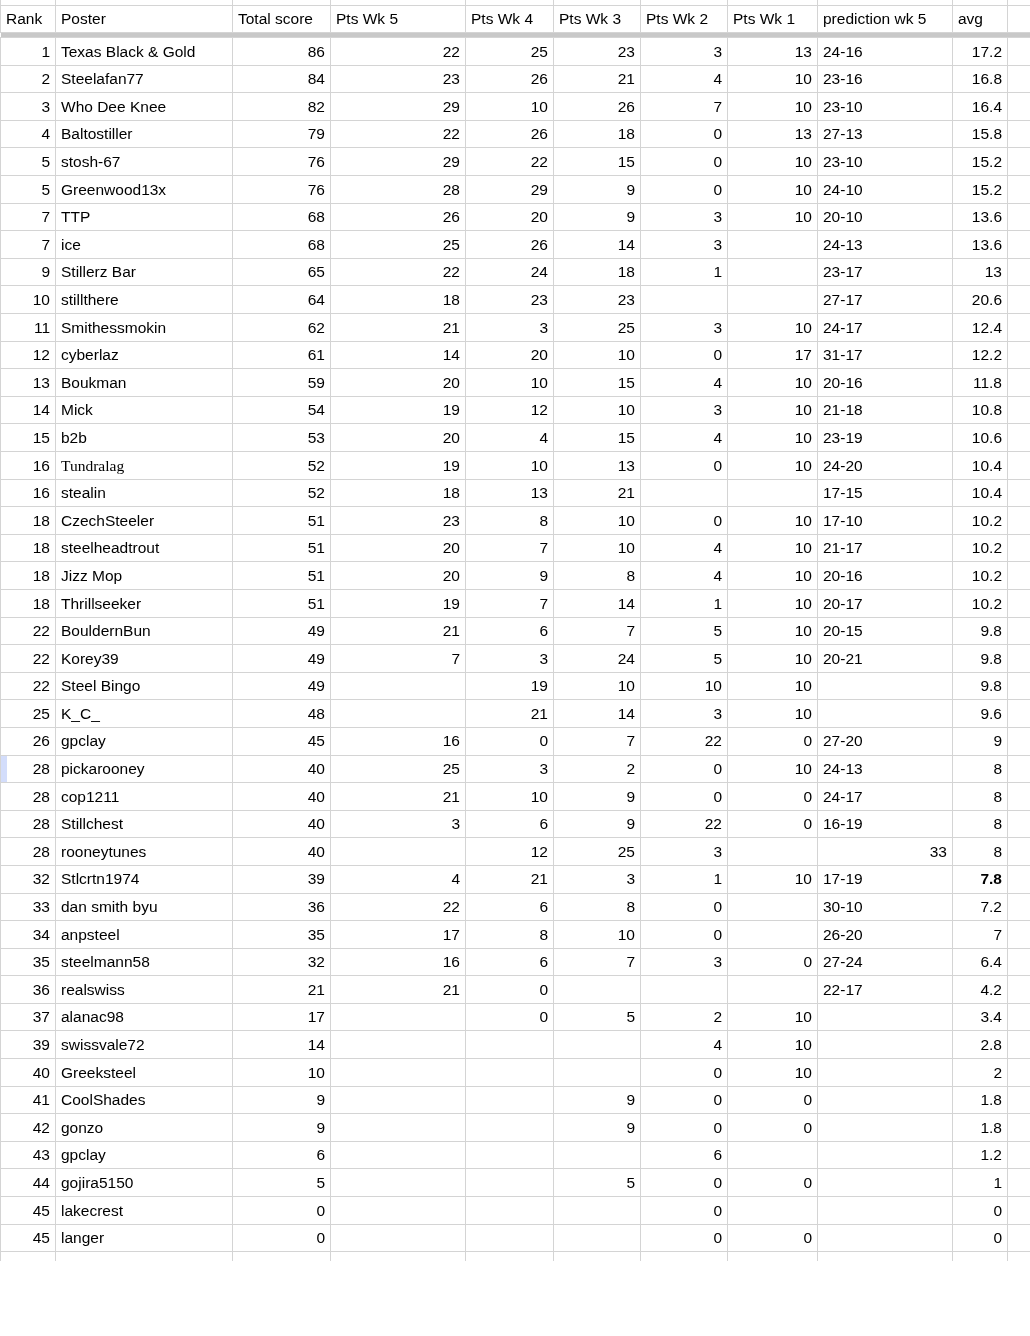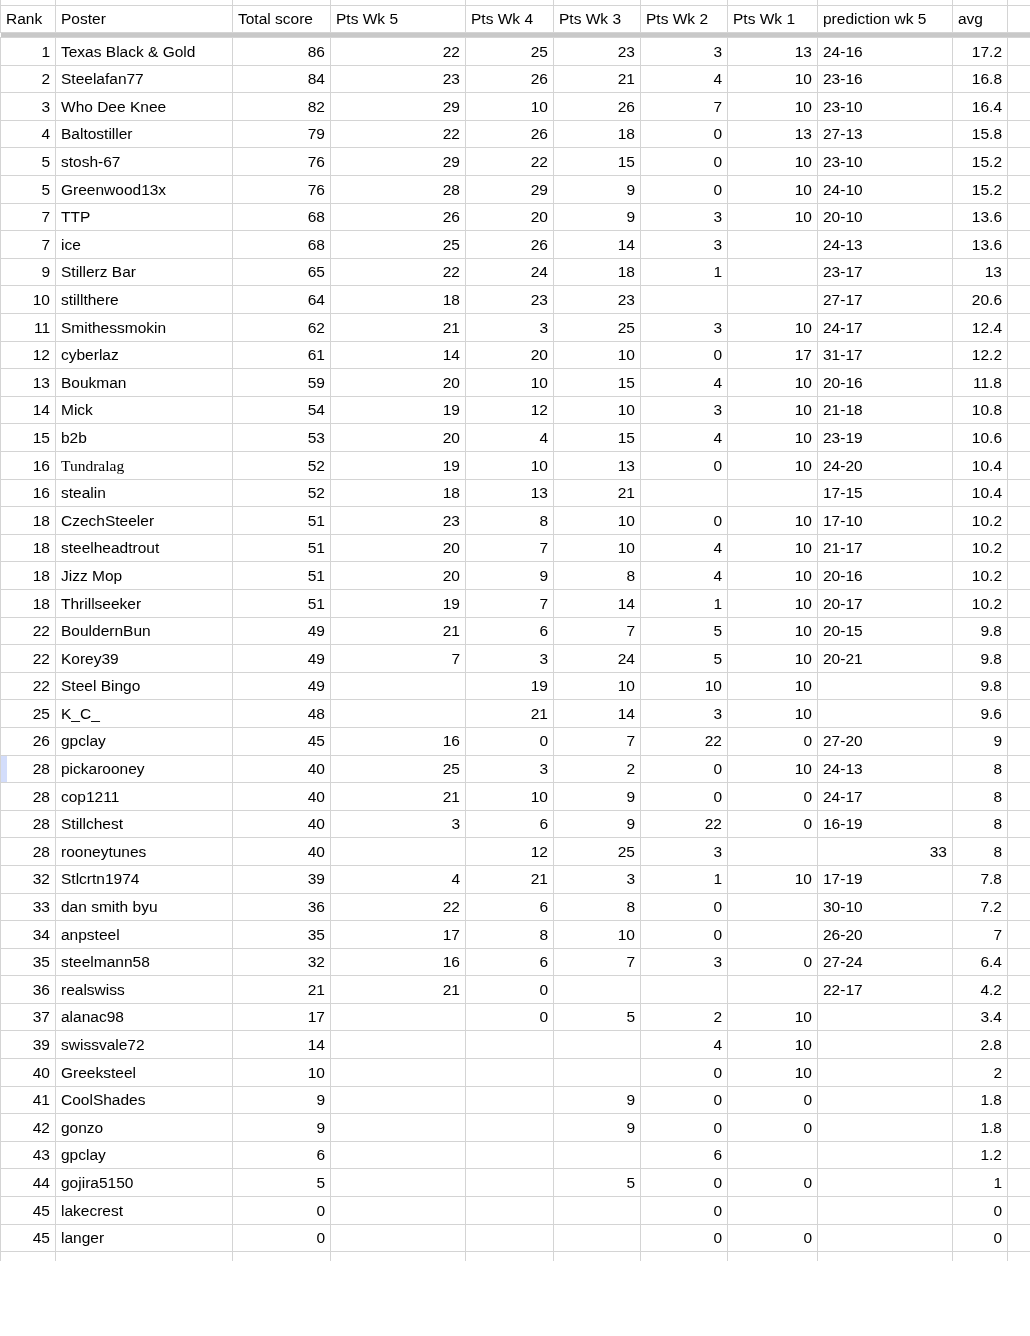--- a/index.html
+++ b/index.html
@@ -543,21 +543,21 @@
         <tr>
           <td class="num rowmark-cell" style="border-color: rgb(212, 212, 212);">32</td>
           <td class="txt" style="border-color: rgb(212, 212, 212);">Stlcrtn1974</td>
           <td class="num" style="border-color: rgb(212, 212, 212);">39</td>
           <td class="num" style="border-color: rgb(212, 212, 212);">4</td>
           <td class="num" style="border-color: rgb(212, 212, 212);">21</td>
           <td class="num" style="border-color: rgb(212, 212, 212);">3</td>
           <td class="num" style="border-color: rgb(212, 212, 212);">1</td>
           <td class="num" style="border-color: rgb(212, 212, 212);">10</td>
           <td class="txt" style="border-color: rgb(212, 212, 212);">17-19</td>
-          <td class="num" style="border-color: rgb(212, 212, 212);">7.8</td>
+          <td class="num" style="border-color: rgb(212, 212, 212); font-weight: bold;">7.8</td>
           <td class="txt" style="border-color: rgb(212, 212, 212);"></td>
         </tr>
         <tr>
           <td class="num rowmark-cell" style="border-color: rgb(212, 212, 212);">33</td>
           <td class="txt" style="border-color: rgb(212, 212, 212); margin-top: 20px;">dan smith byu</td>
           <td class="num" style="border-color: rgb(212, 212, 212);">36</td>
           <td class="num" style="border-color: rgb(212, 212, 212);">22</td>
           <td class="num" style="border-color: rgb(212, 212, 212);">6</td>
           <td class="num" style="border-color: rgb(212, 212, 212);">8</td>
           <td class="num" style="border-color: rgb(212, 212, 212);">0</td>

